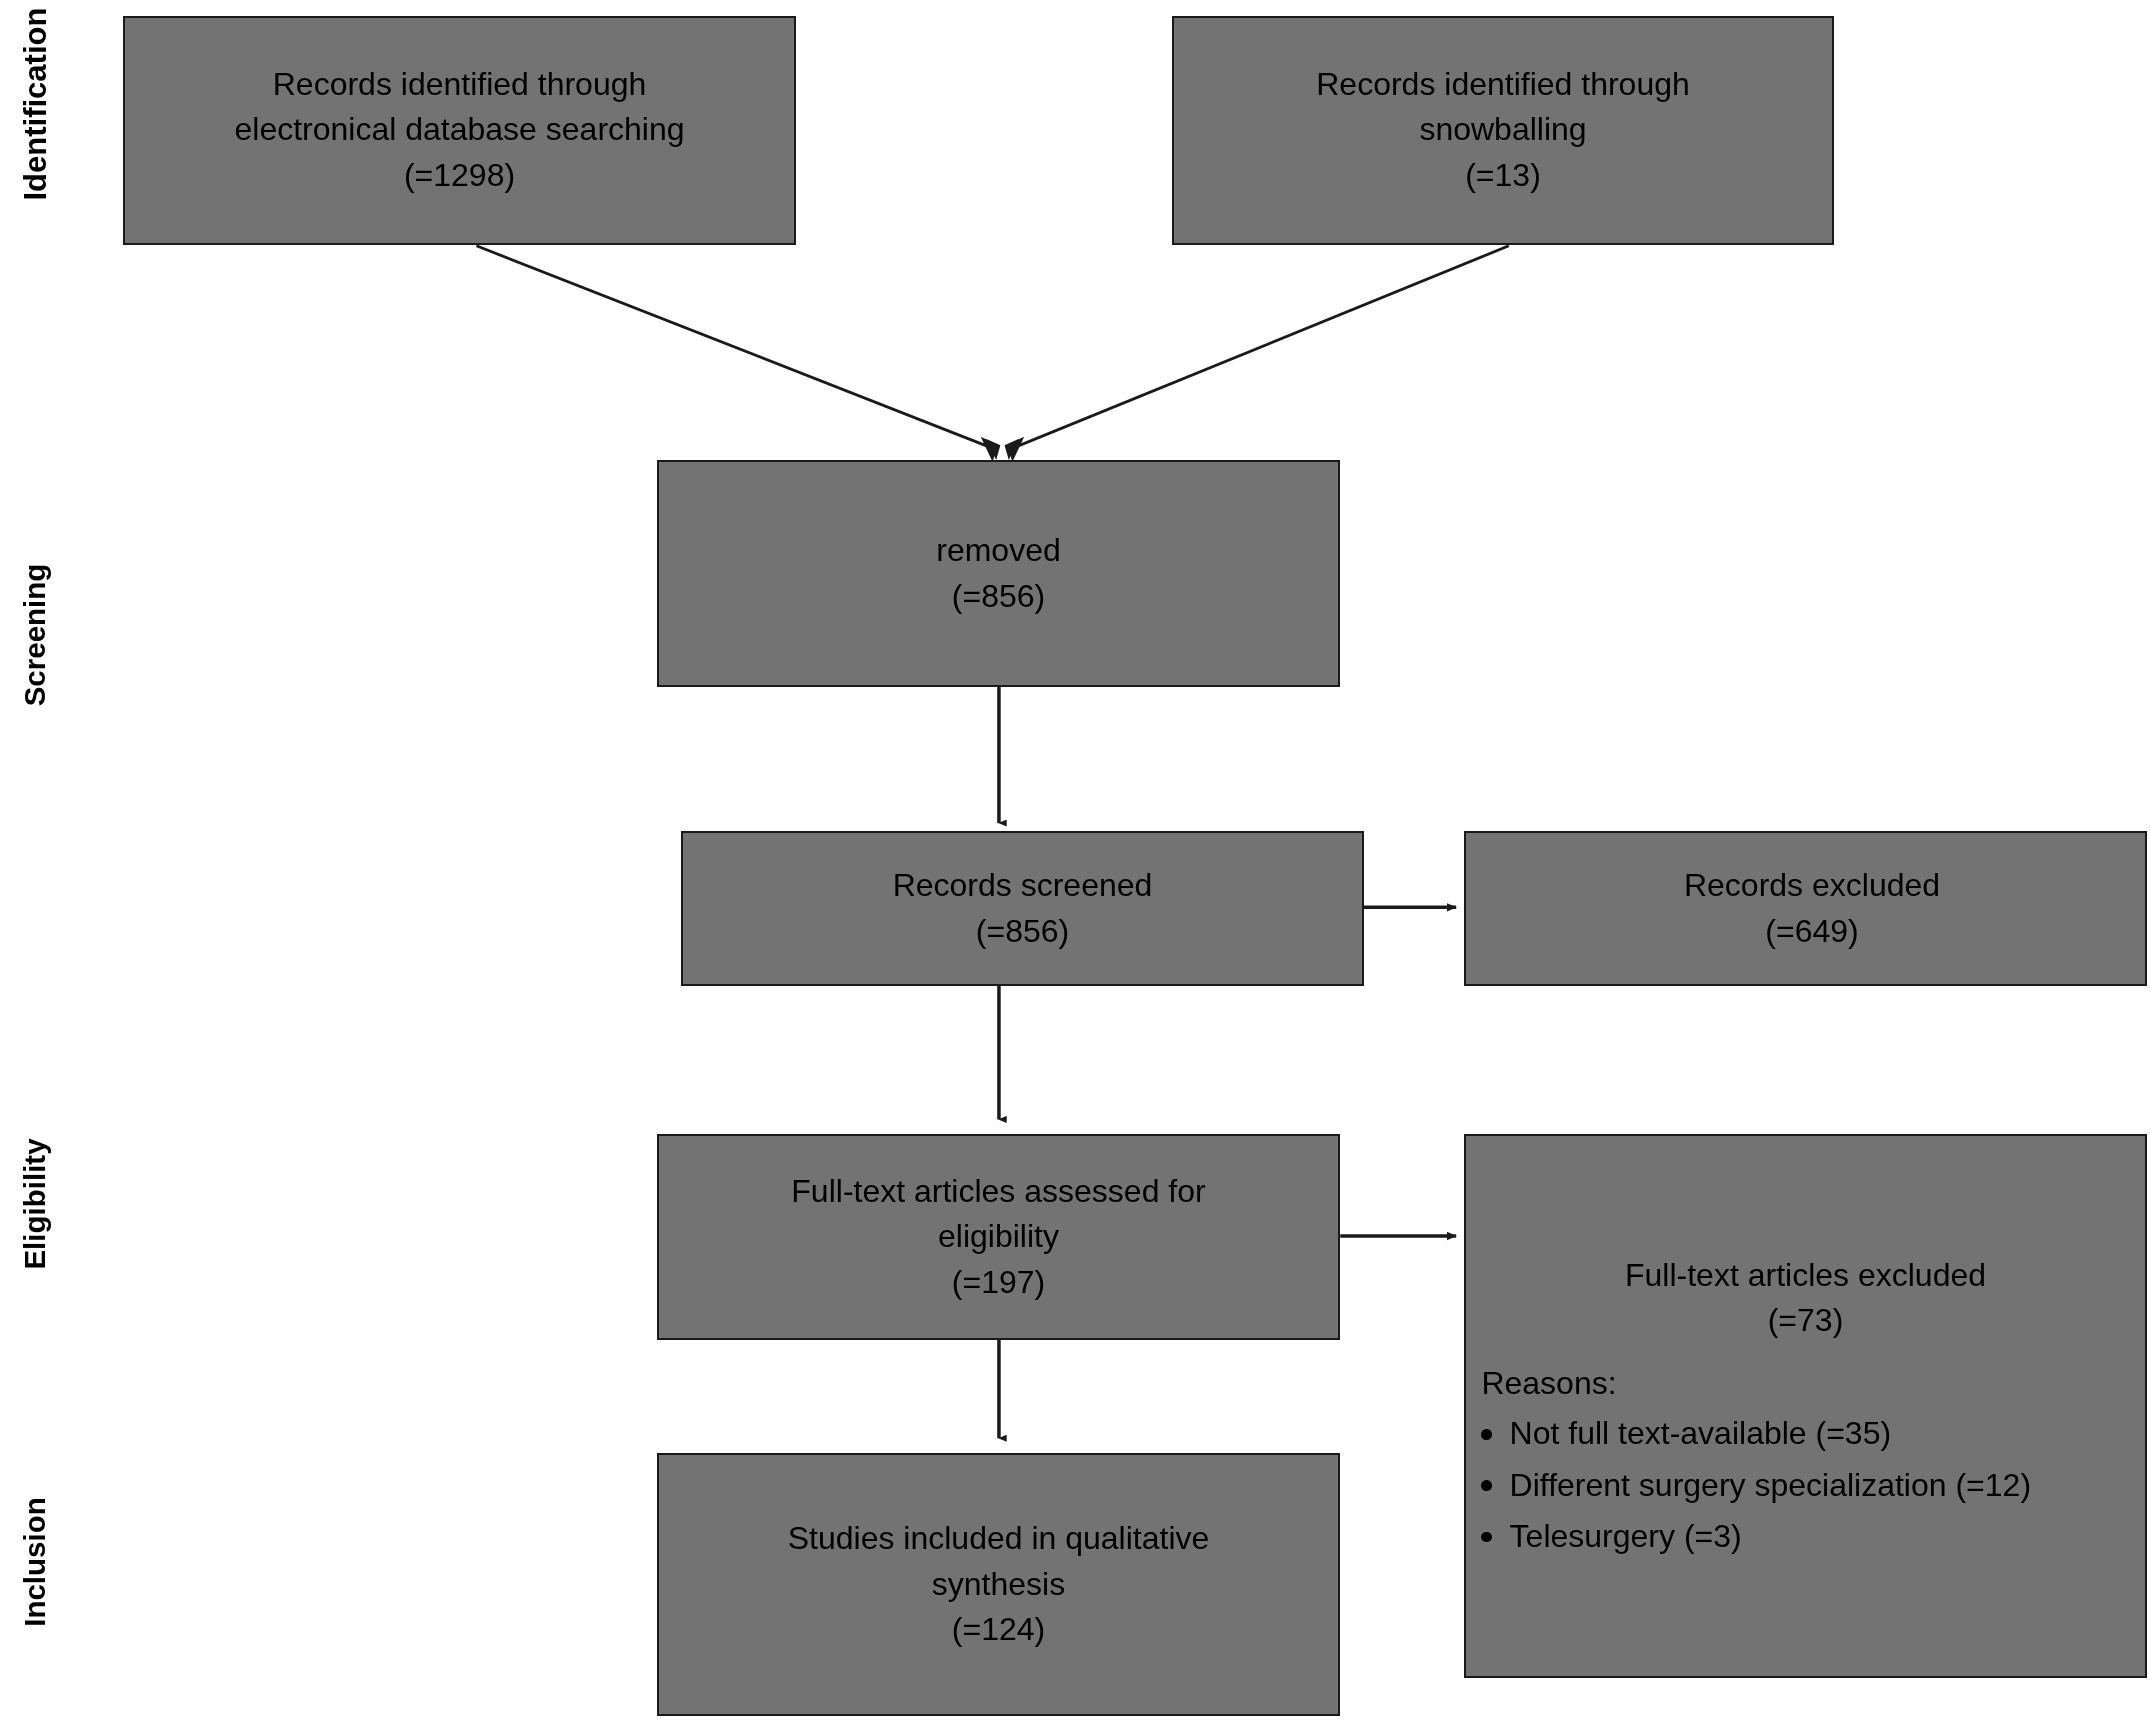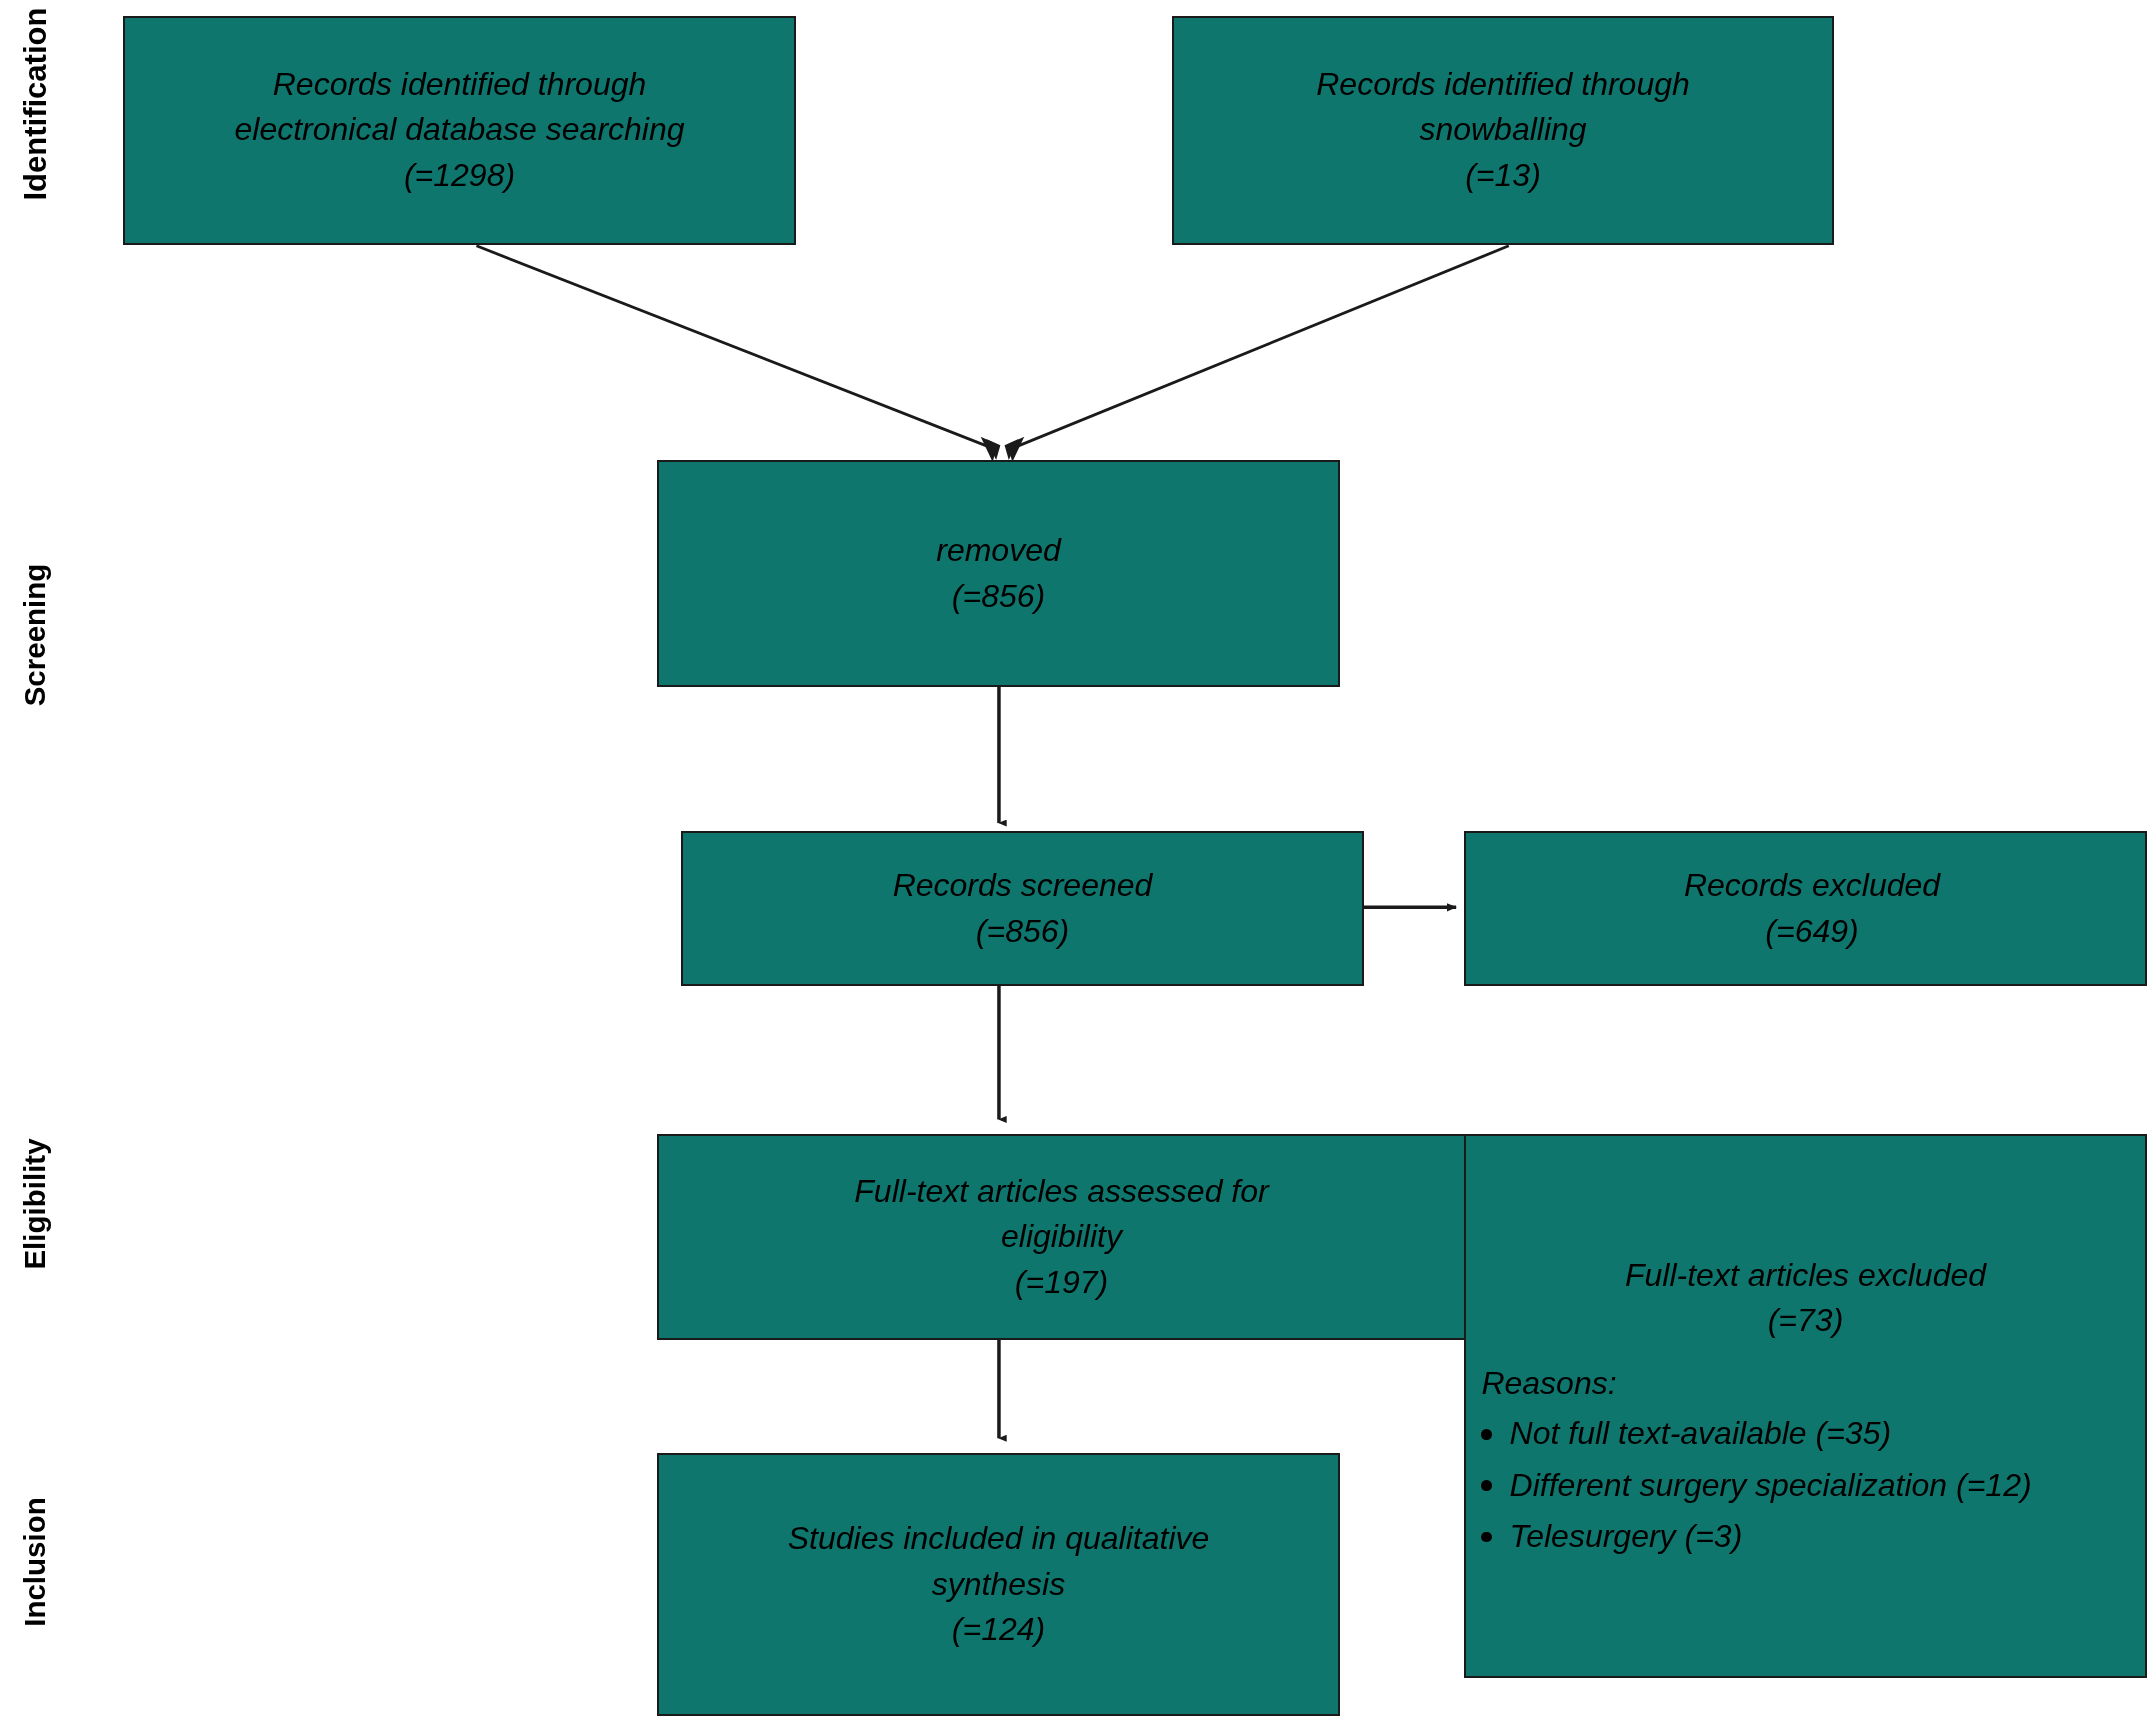--- a/index.html
+++ b/index.html
@@ -28,30 +28,29 @@
     transform: rotate(-90deg);
     white-space: nowrap;
     text-align: center;
     letter-spacing: 0px;
   }
 
   
   .box {
     position: absolute;
     box-sizing: border-box;
-    background: #0f766e;
+    background: #737373;
     border: 2.1px solid #1a1a1a;
     display: flex;
     flex-direction: column;
     align-items: center;
     justify-content: center;
     text-align: center;
     line-height: 1.42;
     color: #000000;
-    font-style: italic;
   }
   .box .ln { display: block; }
 
   .box-left-align {
     align-items: stretch;
     justify-content: center;
     text-align: left;
   }
 
   .hdr-center { text-align: center; }
@@ -171,21 +170,21 @@
   <div class="box" style="left:657px; top:831px; width:683px; height:155px; font-size:32px;margin-left:24px;">
     <span class="ln">Records screened</span>
     <span class="ln">(=856)</span>
   </div>
 
   <div class="box" style="left:1464px; top:831px; width:683px; height:155px; font-size:32px;padding-left:13px;">
     <span class="ln">Records excluded</span>
     <span class="ln">(=649)</span>
   </div>
 
-  <div class="box" style="left:657px; top:1134px; width:809px; height:206px; font-size:32px;">
+  <div class="box" style="left:657px; top:1134px; width:683px; height:206px; font-size:32px;">
     <span class="ln">Full-text articles assessed for</span>
     <span class="ln">eligibility</span>
     <span class="ln">(=197)</span>
   </div>
 
   <div class="box box-left-align" style="left:1464px; top:1134px; width:683px; height:544px; font-size:32px; padding:12.6px 5.6px 7px 5.6px;">
     <span class="ln hdr-center">Full-text articles excluded</span>
     <span class="ln hdr-center">(=73)</span>
     <span class="ln reasons-title" style="padding-left:9.8px;">Reasons:</span>
     <ul class="reasons">

